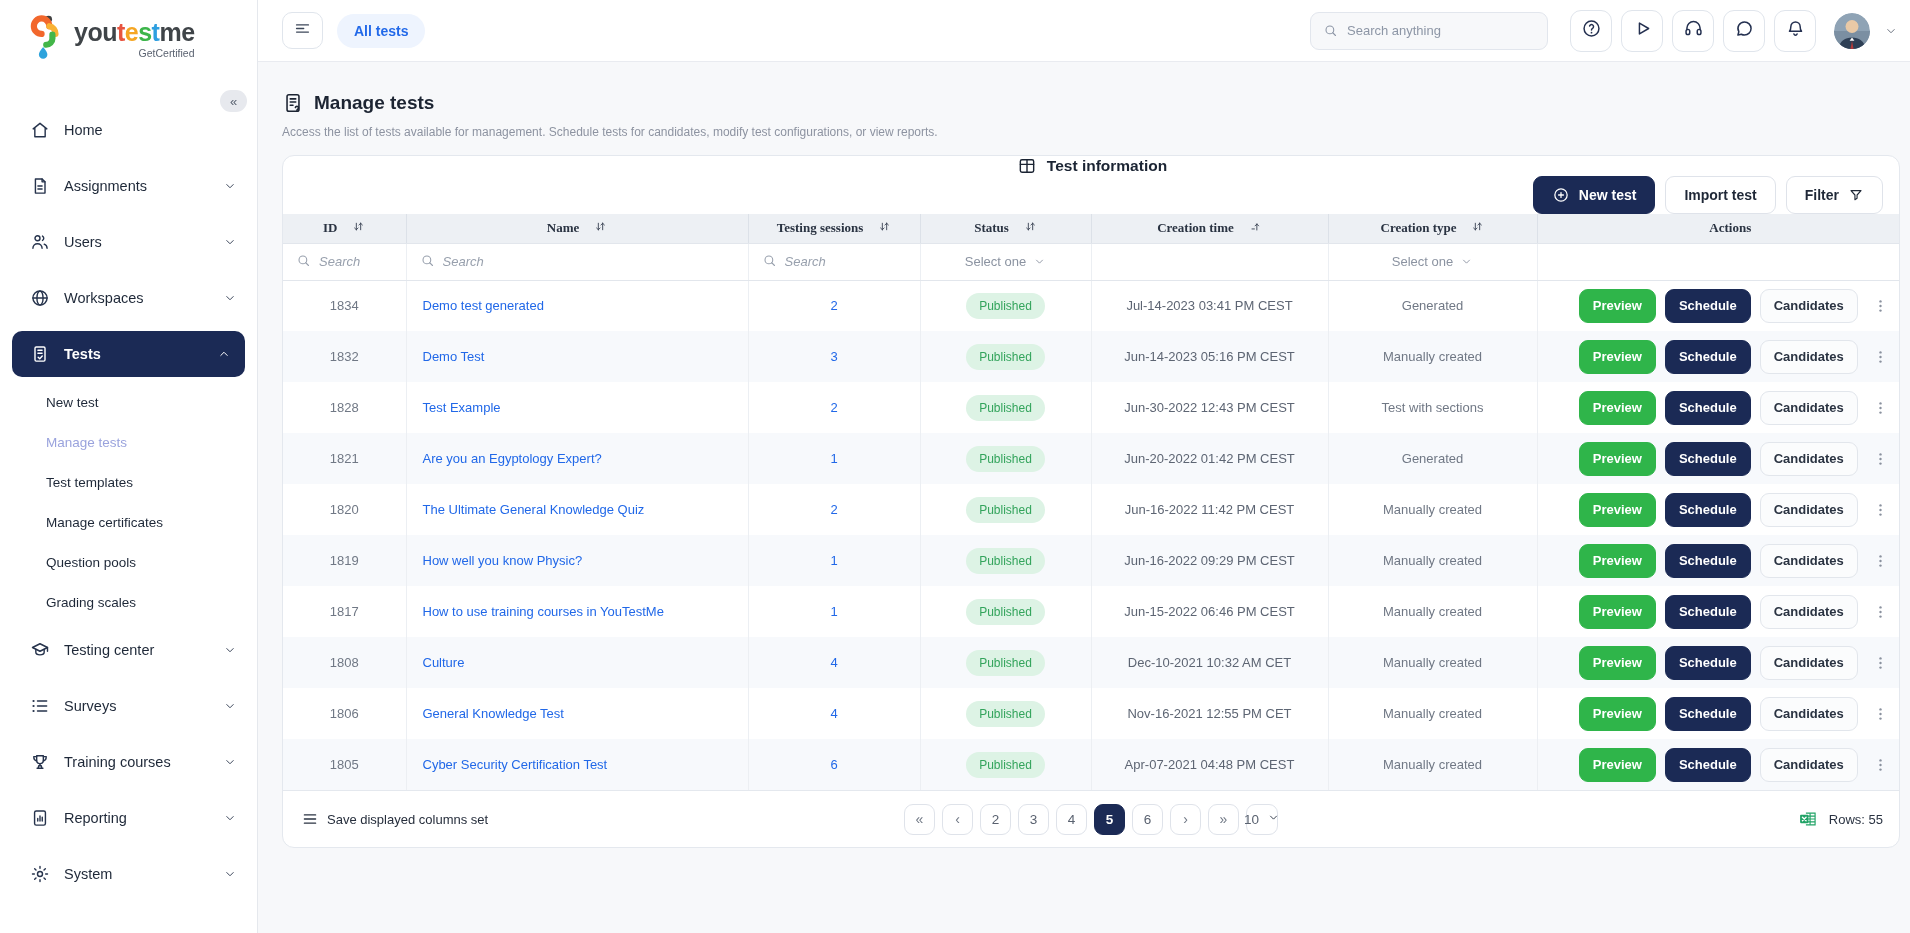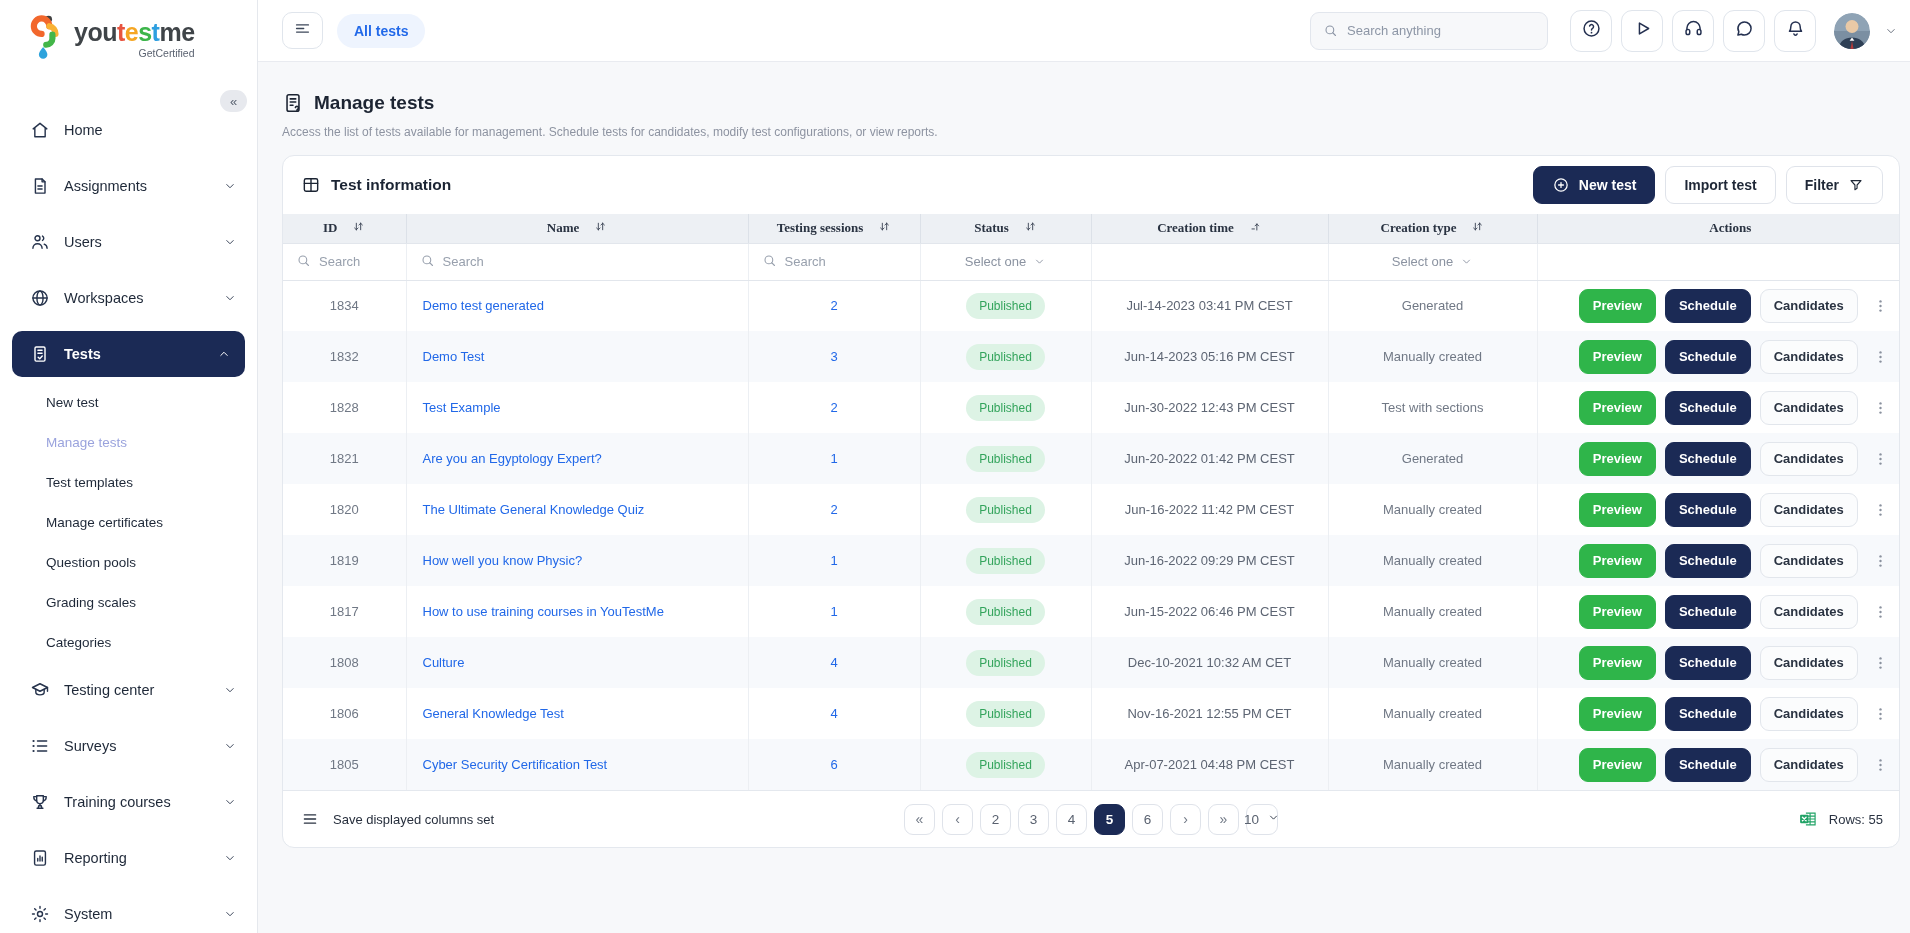--- a/index.html
+++ b/index.html
@@ -48,42 +48,42 @@
 
   .content { padding:0 14px 0 24px; }
   .page-head { display:flex; align-items:center; gap:10px; padding-top:30px; }
   .title-ico { display:inline-flex; color:#1c2432; }
   .title-ico svg { width:22px; height:22px; }
   .page-title { font-size:19px; font-weight:700; color:#1c2432; }
   .page-desc { font-size:12px; color:#8d93a1; margin-top:11px; }
 
   
   .card { margin-top:16px; background:#fff; border:1px solid #e4e8ee; border-radius:12px; width:1618px; overflow:hidden; }
-  .card-toolbar { height:58px; display:flex; align-items:center; padding:0 16px 0 18px; }
+  .card-toolbar { height:58px; display:flex; align-items:center; padding:0 16px 0 18px;flex-direction:column; }
   .panel-title { display:flex; align-items:center; gap:10px; font-size:15.5px; font-weight:700; color:#1b2433; }
   .panel-ico { display:inline-flex; color:#1b2433; }
   .panel-ico svg { width:20px; height:20px; }
   .toolbar-btns { margin-left:auto; display:flex; gap:10px; }
   .btn { height:38px; border-radius:9px; font-family:inherit; font-size:14px; font-weight:600; display:flex; align-items:center; gap:9px; padding:0 18px; cursor:pointer; }
   .btn-primary { background:#1b2a55; border:1px solid #1b2a55; color:#fff; }
   .btn-outline { background:#fff; border:1px solid #dfe3ea; color:#1f2837; }
   .btn-ico { display:inline-flex; }
   .btn-ico svg { width:18px; height:18px; }
   .funnel-ico svg { width:16px; height:16px; }
 
   table { width:100%; border-collapse:collapse; table-layout:fixed; font-size:13px; }
   thead th { background:#edf0f4; height:29px; font-weight:700; font-size:13px; color:#2a3342; text-align:center; border-right:1px solid #dce1e8; border-bottom:1px solid #e2e6ec; }
   thead th:last-child { border-right:none;padding-left:24px; }
   thead th .th-inner { display:inline-flex; gap:15px;font-family:Liberation Serif, serif; }
   .sort { display:inline-flex; color:#3a4353; }
   .sort svg { width:13px; height:13px; }
   .filter-row td { height:37px; border-right:1px solid #eceff3; border-bottom:1px solid #e2e6ec; background:#fff; }
   .filter-row td:last-child { border-right:none; }
   .f-search { display:flex; align-items:center; gap:8px; padding-left:13px; color:#98a0ad; }
-  .f-search input { border:none; outline:none; background:transparent; font-family:inherit; font-size:13px; color:#333; width:75%; }
+  .f-search input { border:none; outline:none; background:transparent; font-family:inherit; font-size:13px; color:#333; width:75%;font-style:italic; }
   .f-search input::placeholder { color:#98a0ad; }
   .f-select { display:flex; align-items:center; justify-content:center; gap:7px; color:#8b93a1; font-size:13px; cursor:pointer; }
   .f-select .caret-ico { display:inline-flex; }
   .caret-ico svg { width:13px; height:13px; }
 
   tbody tr { height:51px; }
   tbody tr:nth-child(even) { background:#f7f9fc; }
   tbody td { border-right:1px solid #eceff3; text-align:center; vertical-align:middle; }
   tbody td:last-child { border-right:none; }
   .c-id { color:#707885; }
@@ -95,21 +95,21 @@
   .c-actions { position:relative; }
   .act-wrap { display:flex; justify-content:center; gap:9px; align-items:center; }
   .act { height:34px; border-radius:9px; font-family:inherit; font-size:13px; font-weight:600; padding:0 13px; cursor:pointer; }
   .act.preview { background:#2fb54a; border:1px solid #2fb54a; color:#fff; }
   .act.schedule { background:#1b2a55; border:1px solid #1b2a55; color:#fff; }
   .act.candidates { background:#fbfcfd; border:1px solid #e2e6ec; color:#2a3342; }
   .kebab { position:absolute; right:10px; top:50%; transform:translateY(-50%); display:inline-flex; color:#8a919e; cursor:pointer; }
   .kebab svg { width:17px; height:17px; }
 
   .card-footer { border-top:1px solid #e4e8ee; height:57px; display:flex; align-items:center; padding:0 16px 0 18px; position:relative; }
-  .save-cols { display:flex; align-items:center; gap:14px; font-size:13px; color:#262e3c; cursor:pointer; }
+  .save-cols { display:flex; align-items:center; gap:8px; font-size:13px; color:#262e3c; cursor:pointer; }
   .save-ico { display:inline-flex; color:#2a3342; }
   .save-ico svg { width:18px; height:18px; }
   .pagination { position:absolute; left:50%; transform:translateX(-50%); display:flex; gap:7px; align-items:center; }
   .pg { min-width:31px; height:31px; border:1px solid #dfe3ea; border-radius:9px; background:#fff; color:#5a6270; font-family:inherit; font-size:13.5px; display:flex; align-items:center; justify-content:center; cursor:pointer; padding:0 6px; }
   .pg.arrow { color:#707885; font-size:14px; }
   .pg.active { background:#1b2a55; border-color:#1b2a55; color:#fff; font-weight:700; }
   .pg.size { width:32px; gap:8px; }
   .pg.size .caret-ico { color:#2a3342; }
   .footer-right { margin-left:auto; display:flex; align-items:center; gap:11px; font-size:13px; color:#2a3342; }
   .excel-ico { display:inline-flex; cursor:pointer; }
@@ -201,21 +201,20 @@
           </svg>
         </span>
       </div>
       <div class="subnav">
         <div class="subnav-item">New test</div>
         <div class="subnav-item active">Manage tests</div>
         <div class="subnav-item">Test templates</div>
         <div class="subnav-item">Manage certificates</div>
         <div class="subnav-item">Question pools</div>
         <div class="subnav-item">Grading scales</div>
-        <div class="subnav-item">Categories</div>
       </div>
       <div class="nav-item">
         <span class="nav-icon">
           <svg viewBox="0 0 24 24" fill="none" stroke="currentColor" stroke-width="1.7" stroke-linecap="round" stroke-linejoin="round">
             <path d="M12 4.5 21 9l-9 4.5L3 9z"></path>
             <path d="M7 11.2v3.6c0 1.6 2.2 3 5 3s5-1.4 5-3v-3.6M21 9v4.5"></path>
           </svg>
         </span>
         <span class="nav-label">Testing center</span>
         <span class="chev">

